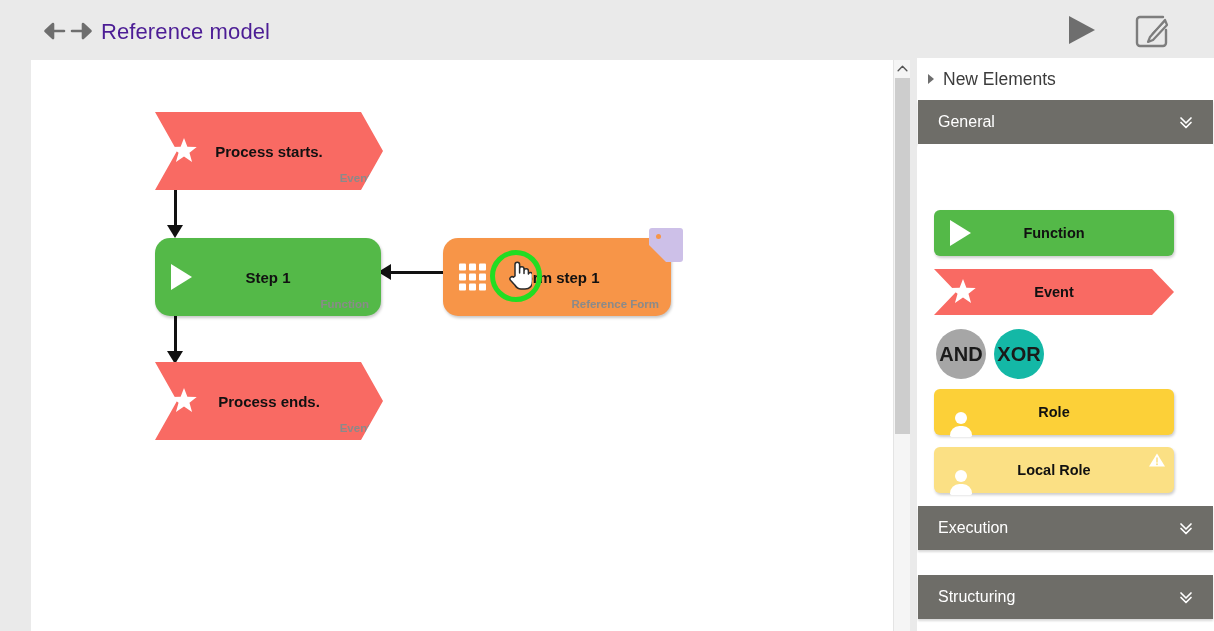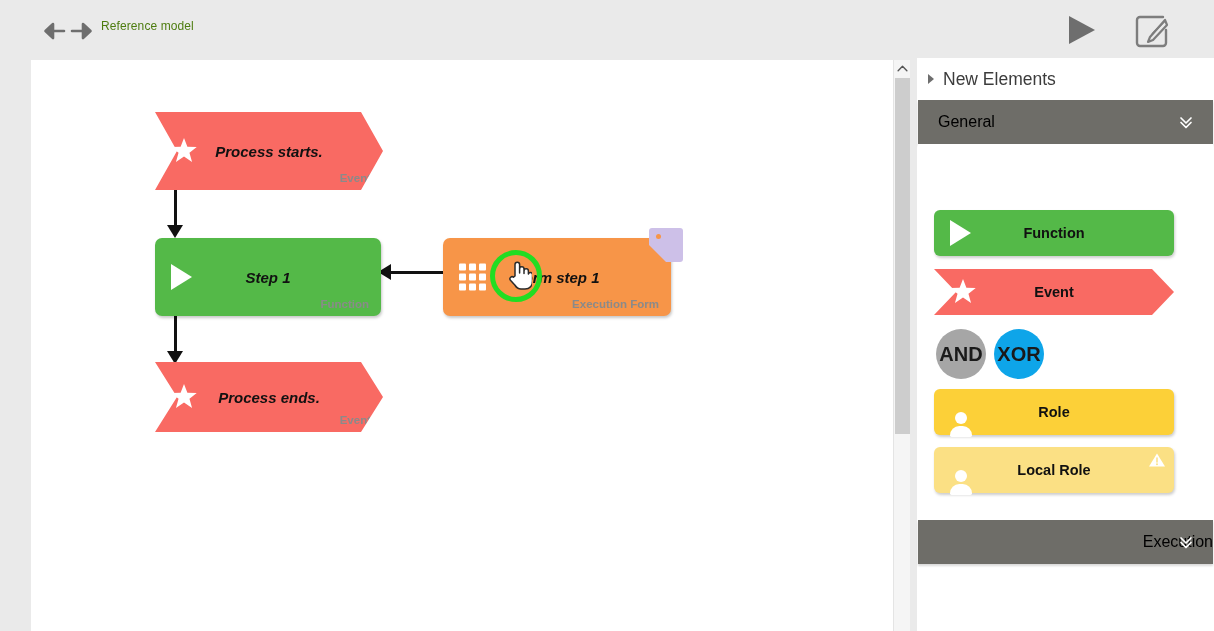--- a/index.html
+++ b/index.html
@@ -19,21 +19,21 @@
   }
   #nav-back, #nav-forward {
     position: absolute; top: 18px;
     width: 26px; height: 26px;
     cursor: pointer;
   }
   #nav-back { left: 40px; }
   #nav-forward { left: 70px; }
   #page-title {
     position: absolute; left: 101px; top: 19px;
-    font-size: 12px; color: #4d7c0f;
+    font-size: 22px; color: #4c1d95;
     letter-spacing: .1px;
     white-space: nowrap;
   }
   #run-button {
     position: absolute; left: 1062px; top: 12px;
     width: 38px; height: 36px; cursor: pointer;
   }
   #edit-button {
     position: absolute; left: 1133px; top: 12px;
     width: 40px; height: 38px; cursor: pointer;
@@ -45,46 +45,45 @@
     width: 862px; height: 571px;
     background: #ffffff;
     overflow: hidden;
   }
   .node { position: absolute; }
   .node-label {
     position: absolute; left: 0; top: 0; width: 100%; height: 100%;
     display: flex; align-items: center; justify-content: center;
     font-size: 15px; font-weight: bold; color: #111;
     pointer-events: none;
-    font-style: italic;
   }
   .node-sub {
     position: absolute; right: 12px; bottom: 6px;
     font-size: 11.5px; color: #8a8a8a; font-weight: bold;
   }
   .node-icon {
     position: absolute; left: 16px; top: 50%;
     transform: translateY(-50%);
   }
 
   
   .chev {
     clip-path: polygon(0 0, calc(100% - 22px) 0, 100% 50%, calc(100% - 22px) 100%, 0 100%, 22px 50%);
     filter: drop-shadow(1px 2px 2px rgba(0,0,0,.22));
   }
   .rect {
-    border-radius: 7px;
+    border-radius: 15px;
     box-shadow: 1px 2px 3px rgba(0,0,0,.22);
     text-align: center;
   }
 
   
   #node-process-starts { left: 124px; top: 52px;  width: 228px; height: 78px; background: #f96a63; }
   #node-step1          { left: 124px; top: 178px; width: 226px; height: 78px; background: #54b948; }
-  #node-process-ends   { left: 124px; top: 302px; width: 228px; height: 70px; background: #f96a63; }
+  #node-process-ends   { left: 124px; top: 302px; width: 228px; height: 78px; background: #f96a63; }
   #node-form-step1     { left: 412px; top: 178px; width: 228px; height: 78px; background: #f79548; }
 
   .star {
     width: 26px; height: 26px; background: #fff;
     clip-path: polygon(50% 0%, 63% 34%, 99% 35%, 71% 57%, 81% 92%, 50% 71%, 19% 92%, 29% 57%, 1% 35%, 37% 34%);
   }
   .play-tri {
     width: 0; height: 0;
     border-left: 21px solid #fff;
     border-top: 13px solid transparent;
@@ -161,33 +160,33 @@
     width: 0; height: 0;
     border-left: 6px solid #6e6e6e;
     border-top: 5px solid transparent; border-bottom: 5px solid transparent;
     margin-right: 9px;
   }
   #new-elements-title { font-size: 17.5px; color: #3c3c3c; }
 
   .section-header {
     position: absolute; left: 1px; width: 295px; height: 44px;
     background: #6e6d68;
-    color: #000000; font-size: 16px;
+    color: #ffffff; font-size: 16px;
     display: flex; align-items: center; padding-left: 20px;
     cursor: pointer;
     box-shadow: 0 2px 2px rgba(0,0,0,.15);
   }
   .section-chev {
     position: absolute; right: 20px; top: 50%; transform: translateY(-50%);
     color: #fff; font-size: 13px; line-height: 1;
     display: flex; flex-direction: column; align-items: center;
   }
   #sec-general     { top: 42px; }
   #sec-models      { top: 404px; }
-  #sec-execution   { top: 462px; justify-content: flex-end; }
+  #sec-execution   { top: 448px; }
   #sec-structuring { top: 517px; }
 
   #general-body {
     position: absolute; left: 1px; top: 86px;
     width: 295px; height: 312px;
     background: #fff;
   }
   .palette-item {
     position: absolute; cursor: pointer;
   }
@@ -195,21 +194,21 @@
     position: absolute; left: 0; top: 0; width: 100%; height: 100%;
     display: flex; align-items: center; justify-content: center;
     font-size: 14.5px; font-weight: bold; color: #111;
     pointer-events: none;
   }
   .palette-icon { position: absolute; left: 16px; top: 50%; transform: translateY(-50%); }
 
   #pal-function { left: 16px; top: 66px; width: 240px; height: 46px; background: #54b948; border-radius: 6px; box-shadow: 1px 2px 3px rgba(0,0,0,.2); }
   #pal-event    { left: 16px; top: 125px; width: 240px; height: 46px; background: #f96a63; }
   #pal-and      { left: 18px; top: 185px; width: 50px; height: 50px; background: #a6a6a6; border-radius: 50%; }
-  #pal-xor      { left: 76px; top: 185px; width: 50px; height: 50px; background: #0ea5e9; border-radius: 50%; }
+  #pal-xor      { left: 76px; top: 185px; width: 50px; height: 50px; background: #14b8a6; border-radius: 50%; }
   .gate-label {
     position: absolute; left: 0; top: 0; width: 100%; height: 100%;
     display: flex; align-items: center; justify-content: center;
     font-size: 20px; font-weight: bold; color: #1a1a1a;
   }
   #pal-role       { left: 16px; top: 245px; width: 240px; height: 46px; background: #fcd038; border-radius: 6px; box-shadow: 1px 2px 3px rgba(0,0,0,.2); }
   #pal-local-role { left: 16px; top: 303px; width: 240px; height: 46px; background: #fbe084; border-radius: 6px; box-shadow: 1px 2px 3px rgba(0,0,0,.2); }
 
   .person-icon { width: 22px; height: 24px; position: relative; }
   .person-icon .head { position: absolute; left: 5px; top: 0; width: 12px; height: 12px; border-radius: 50%; background: #fff; }
@@ -282,21 +281,21 @@
         <i></i>
         <i></i>
         <i></i>
         <i></i>
         <i></i>
         <i></i>
         <i></i>
         <i></i>
     </span>
     <span class="node-label">Form step 1</span>
-    <span class="node-sub">Execution Form</span>
+    <span class="node-sub">Reference Form</span>
     <span class="tag-badge"></span>
   </div>
 
   <div id="click-indicator"></div>
   <div id="cursor-hand">
     <svg viewBox="0 0 26 32" width="26" height="32">
       <path d="M9 18 V6.5 a2.3 2.3 0 0 1 4.6 0 V15 V11 a2.2 2.2 0 0 1 4.4 0 V15.5 V13 a2.2 2.2 0 0 1 4.4 0 V16 a2.1 2.1 0 0 1 4.1 .6 V23 c0 5-3 8-7.5 8 h-4 c-3 0-4.6-1.4-6.2-4 L4.2 22 a2.2 2.2 0 0 1 3.3-2.8 Z" fill="#ffffff" stroke="#2b2b2b" stroke-width="1.5" stroke-linejoin="round"></path>
     </svg>
   </div>
 </div>
@@ -371,13 +370,21 @@
 
   <div class="section-header" id="sec-execution">
     <span>Execution</span>
     <span class="section-chev">
       <svg viewBox="0 0 14 14" width="14" height="14">
         <path d="M2 3 L7 8 L12 3 M2 7.5 L7 12.5 L12 7.5" fill="none" stroke="#fff" stroke-width="1.7" stroke-linecap="round" stroke-linejoin="round"></path>
       </svg>
     </span>
   </div>
 
+  <div class="section-header" id="sec-structuring">
+    <span>Structuring</span>
+    <span class="section-chev">
+      <svg viewBox="0 0 14 14" width="14" height="14">
+        <path d="M2 3 L7 8 L12 3 M2 7.5 L7 12.5 L12 7.5" fill="none" stroke="#fff" stroke-width="1.7" stroke-linecap="round" stroke-linejoin="round"></path>
+      </svg>
+    </span>
+  </div>
 </div>
 
 </body></html>

